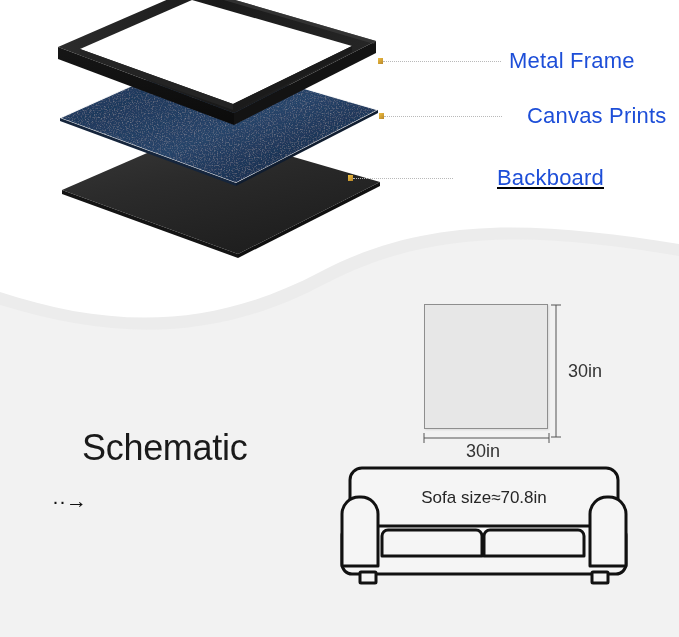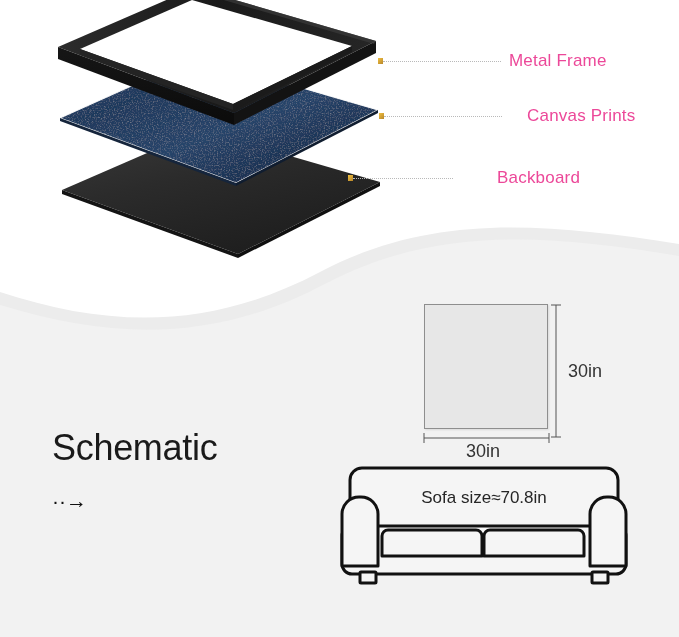--- a/index.html
+++ b/index.html
@@ -48,31 +48,31 @@
     height: 6px;
     background: linear-gradient(135deg, #f0c040 0%, #b8862a 100%);
     flex: 0 0 auto;
   }
   .callout .leader {
     height: 0;
     border-top: 1px dotted #b9b9b9;
     flex: 0 0 auto;
   }
   .callout .ctext {
-    font-size: 17px;
-    color: #ec4899;
+    font-size: 22px;
+    color: #1d4ed8;
     white-space: nowrap;
     letter-spacing: .2px;
     margin-left: 8px;
   }
   #callout-0 { left: 378px; top: 52px; }
   #callout-0 .leader { width: 118px; }
   #callout-1 { left: 359px; top: 107px; padding-left: 20px; }
   #callout-1 .leader { width: 118px; }
-  #callout-2 { left: 348px; top: 169px; }
+  #callout-2 { left: 348px; top: 169px; text-decoration: underline; }
   #callout-2 .leader { width: 100px; }
   #callout-1 .ctext { margin-left: 25px; }
   #callout-2 .ctext { margin-left: 44px; }
 
   
   .headline {
     position: absolute;
     left: 52px;
     top: 425px;
     width: 280px;
@@ -84,20 +84,21 @@
     letter-spacing: -0.5px;
     line-height: 1.05;
   }
   .headline .line2 {
     font-size: 36px;
     font-weight: 400;
     color: #1a1a1a;
     letter-spacing: -0.3px;
     line-height: 1.15;
     margin-top: 2px;
+    margin-left: 30px;
   }
   .headline .arrow {
     margin-top: 22px;
     font-size: 21px;
     color: #111111;
     line-height: 1;
   }
 
   
   .size-square {

